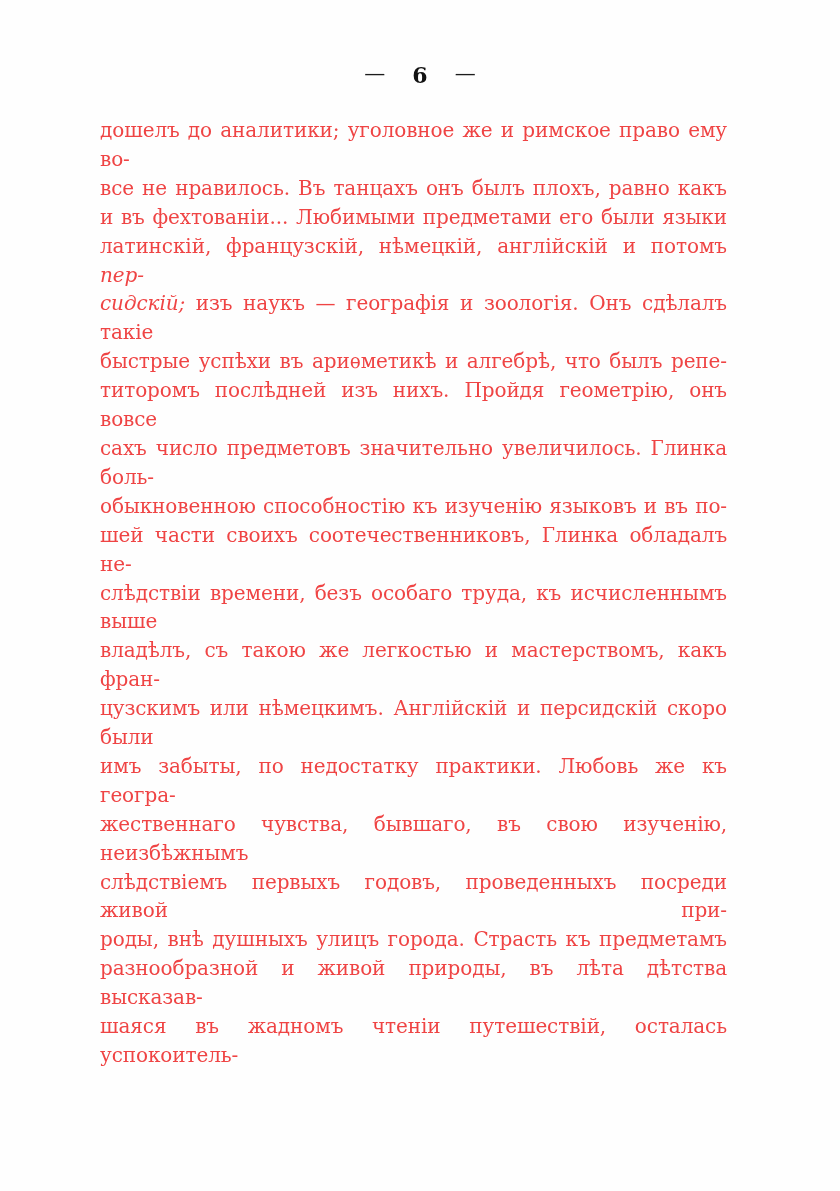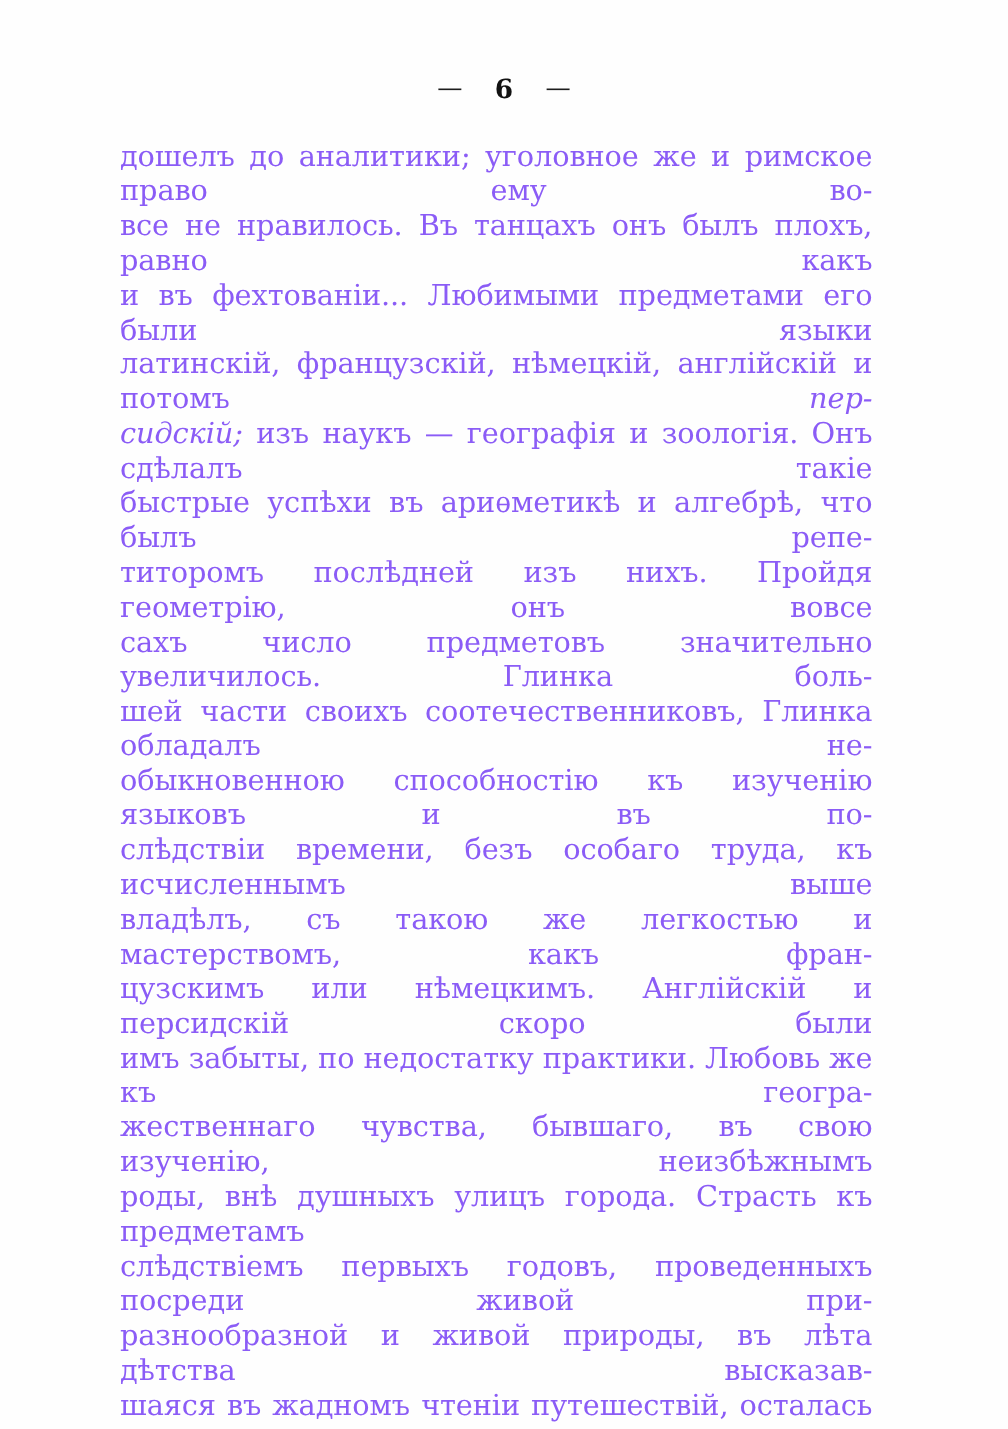--- a/index.html
+++ b/index.html
@@ -38,27 +38,27 @@
     color: #121212;
     line-height: 1;
   }
   .body-text {
     position: absolute;
     top: 116px;
     left: 100px;
     width: 627px;
   }
   .line {
-    font-size: 24px;
+    font-size: 20px;
     line-height: 28.9px;
     letter-spacing: -0.1px;
     text-align: justify;
     text-align-last: justify;
     white-space: normal;
-    color: #8b5cf6;
+    color: #ef4444;
   }
   .italic {
     font-style: italic;
   }
 </style>
 </head>
 <body>
 
 <div class="page">
 
@@ -70,26 +70,26 @@
 
   <div class="body-text">
       <div class="line"><span>дошелъ до аналитики; уголовное же и римское право ему во-</span></div>
       <div class="line"><span>все не нравилось. Въ танцахъ онъ былъ плохъ, равно какъ</span></div>
       <div class="line"><span>и въ фехтованіи... Любимыми предметами его были языки</span></div>
       <div class="line"><span>латинскій, французскій, нѣмецкій, англійскій и потомъ </span><span class="italic">пер-</span></div>
       <div class="line"><span class="italic">сидскій;</span><span> изъ наукъ — географія и зоологія. Онъ сдѣлалъ такіе</span></div>
       <div class="line"><span>быстрые успѣхи въ ариѳметикѣ и алгебрѣ, что былъ репе-</span></div>
       <div class="line"><span>титоромъ послѣдней изъ нихъ. Пройдя геометрію, онъ вовсе</span></div>
       <div class="line"><span>сахъ число предметовъ значительно увеличилось. Глинка боль-</span></div>
+      <div class="line"><span>обыкновенною способностію къ изученію языковъ и въ по-</span></div>
       <div class="line"><span>шей части своихъ соотечественниковъ, Глинка обладалъ не-</span></div>
-      <div class="line"><span>обыкновенною способностію къ изученію языковъ и въ по-</span></div>
       <div class="line"><span>слѣдствіи времени, безъ особаго труда, къ исчисленнымъ выше</span></div>
       <div class="line"><span>владѣлъ, съ такою же легкостью и мастерствомъ, какъ фран-</span></div>
       <div class="line"><span>цузскимъ или нѣмецкимъ. Англійскій и персидскій скоро были</span></div>
       <div class="line"><span>имъ забыты, по недостатку практики. Любовь же къ геогра-</span></div>
       <div class="line"><span>жественнаго чувства, бывшаго, въ свою изученію, неизбѣжнымъ</span></div>
+      <div class="line"><span>слѣдствіемъ первыхъ годовъ, проведенныхъ посреди живой при-</span></div>
       <div class="line"><span>роды, внѣ душныхъ улицъ города. Страсть къ предметамъ</span></div>
-      <div class="line"><span>слѣдствіемъ первыхъ годовъ, проведенныхъ посреди живой при-</span></div>
       <div class="line"><span>разнообразной и живой природы, въ лѣта дѣтства высказав-</span></div>
       <div class="line"><span>шаяся въ жадномъ чтеніи путешествій, осталась успокоитель-</span></div>
     </div>
 
 </div>
 
 </body></html>

